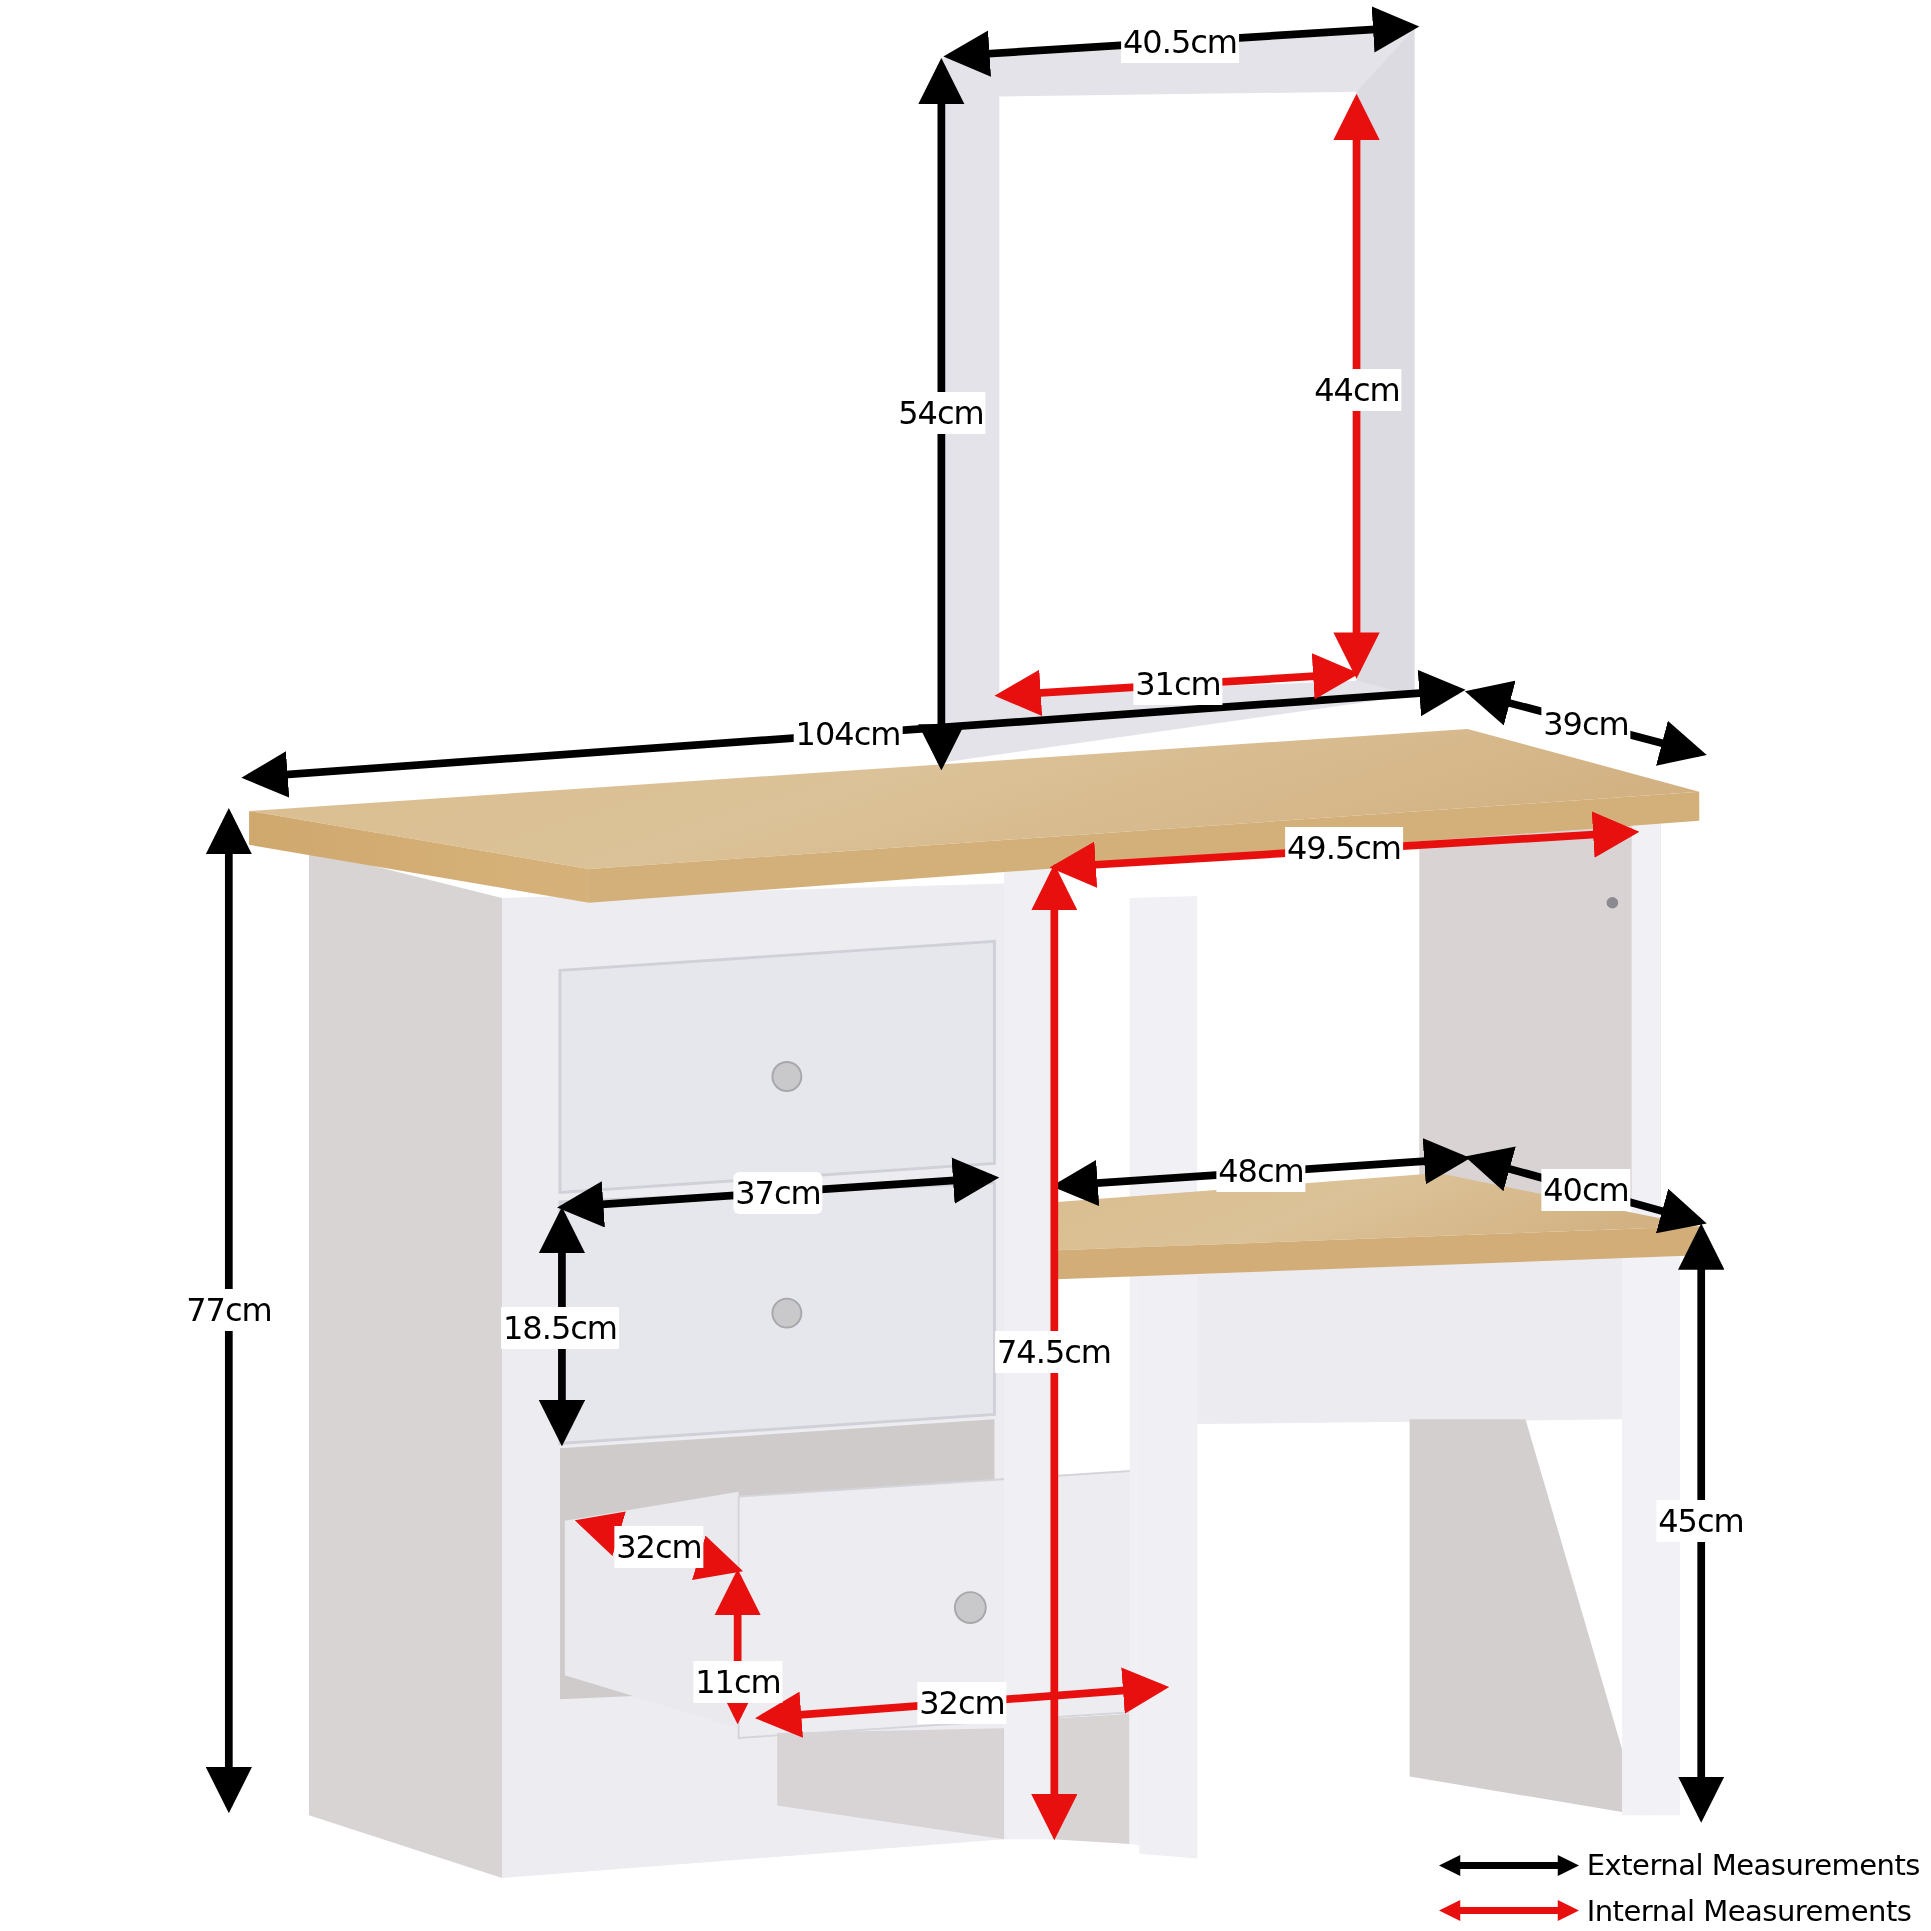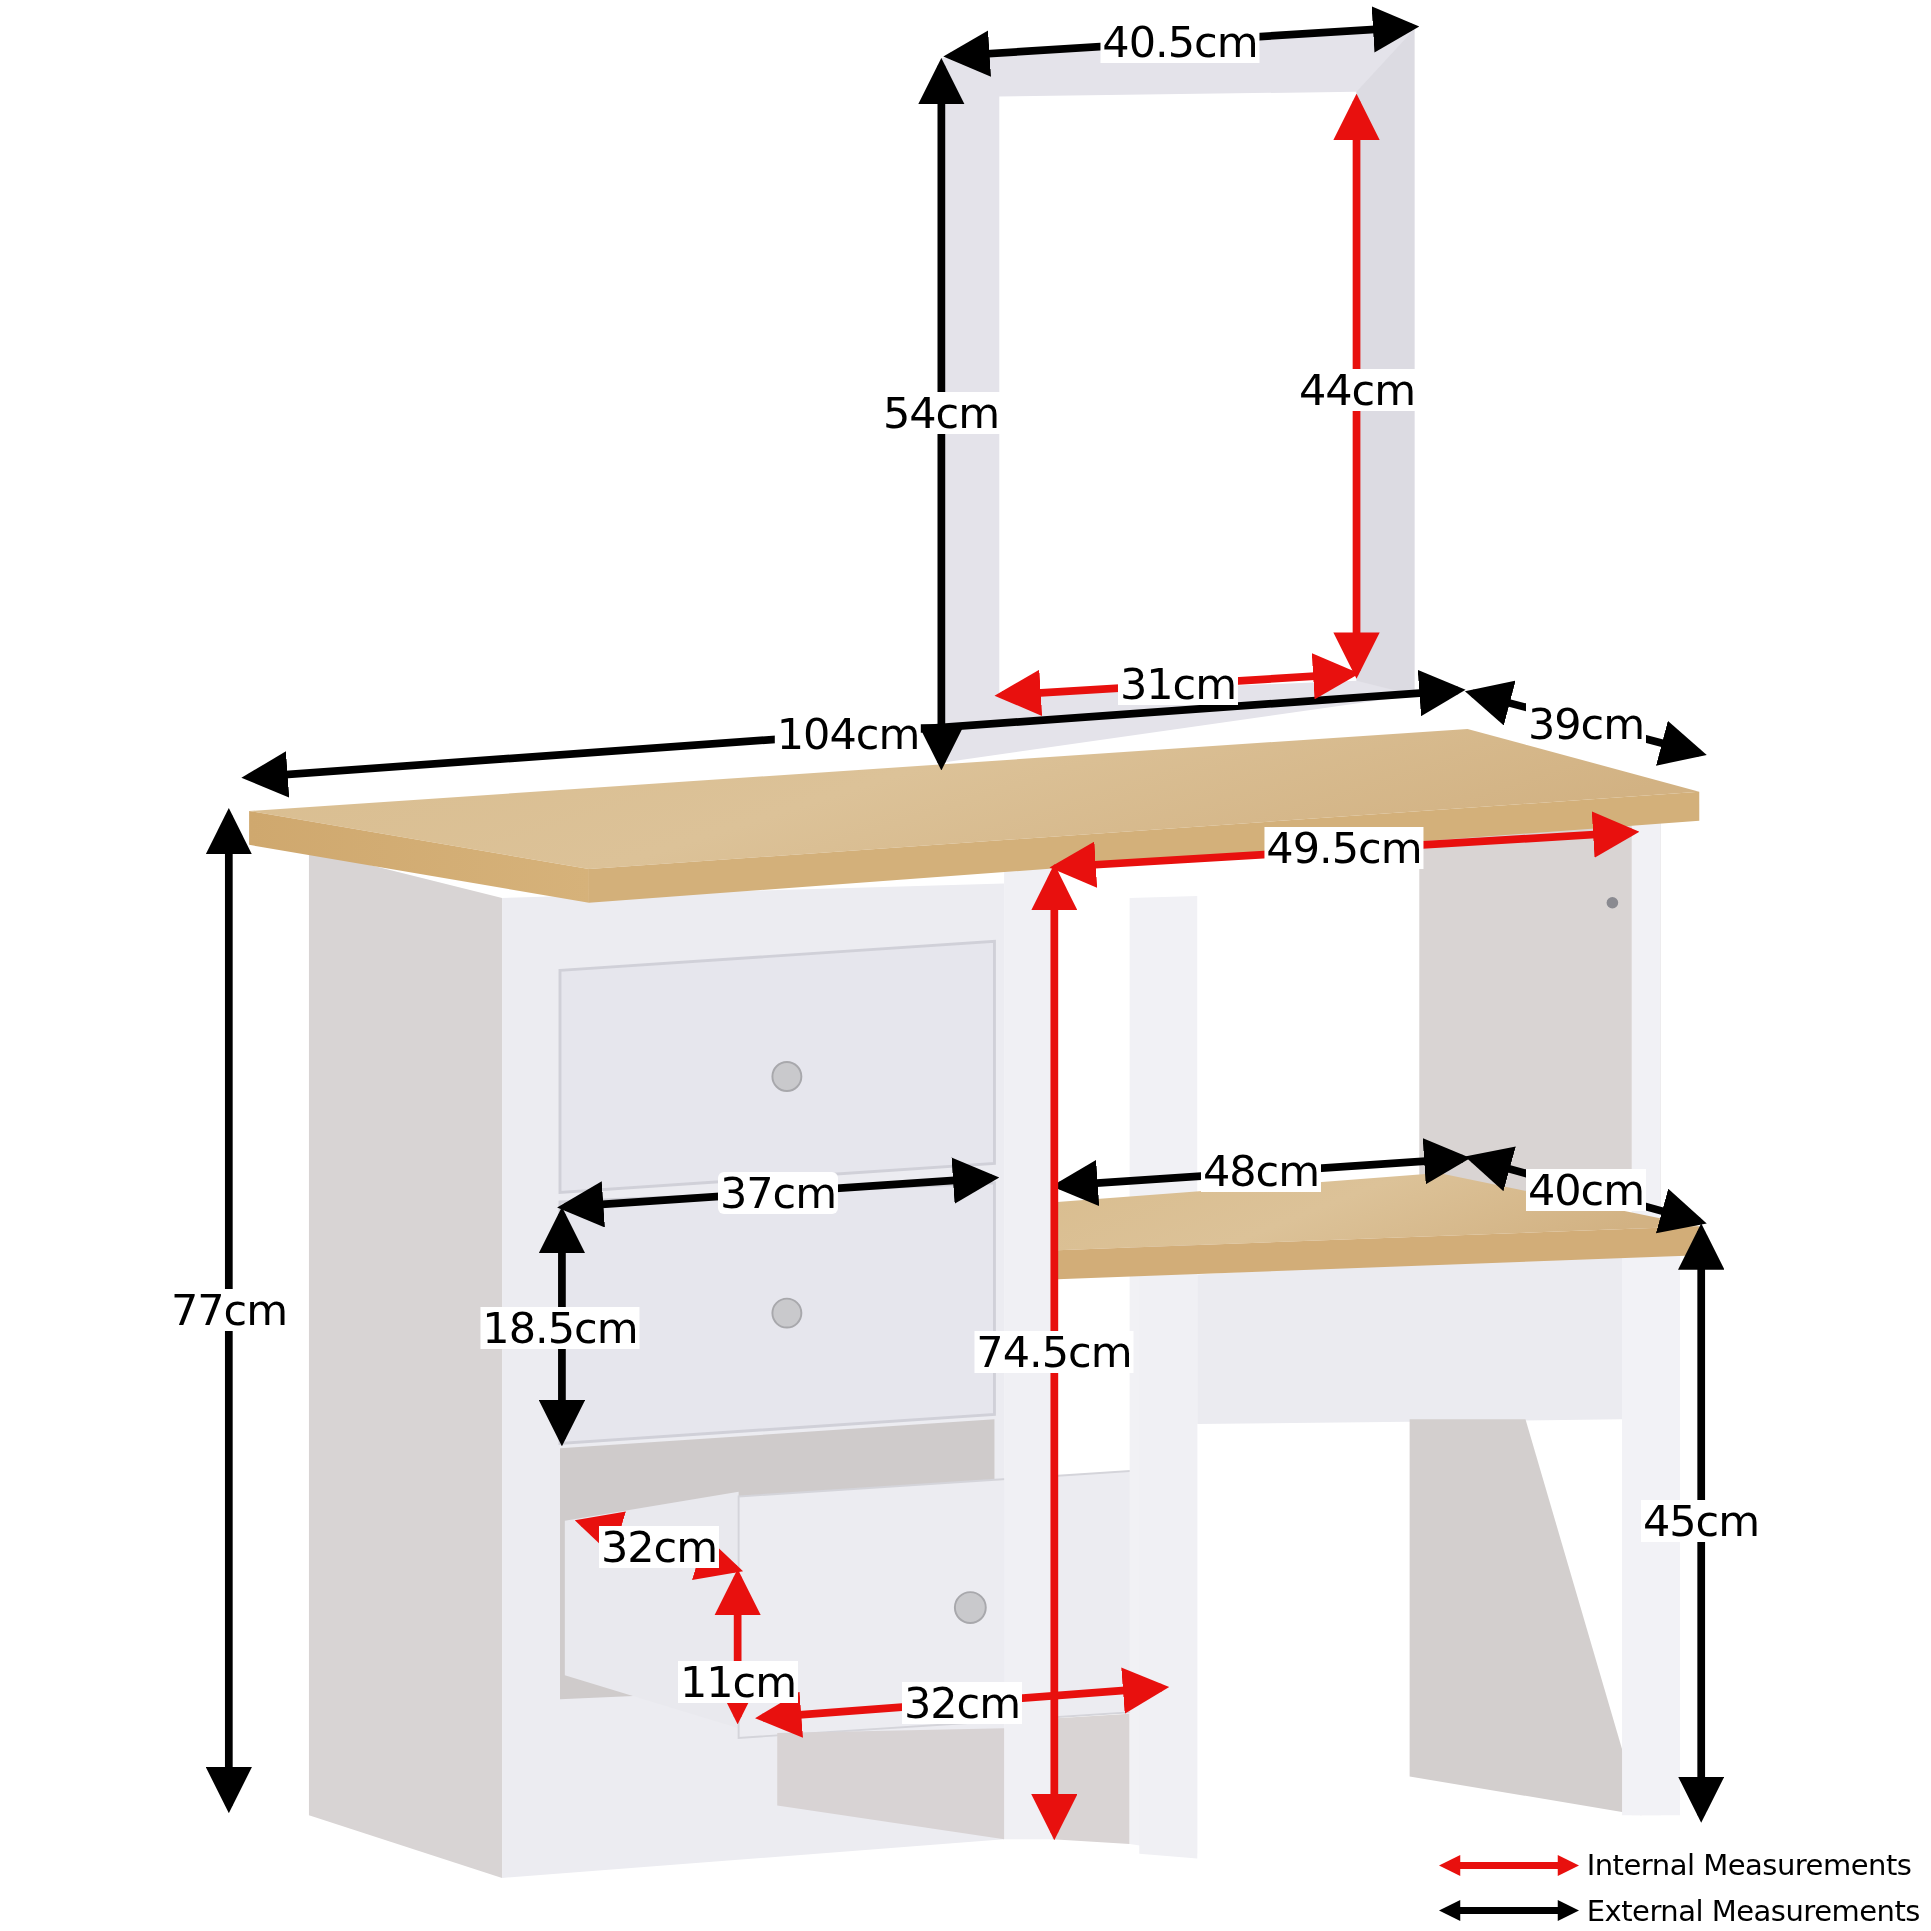--- a/index.html
+++ b/index.html
@@ -1,18 +1,18 @@
 <!DOCTYPE html>
 <html><head>
 <meta charset="utf-8">
 <style>
   html,body{margin:0;padding:0;background:#ffffff;}
   body{width:1931px;height:1931px;position:relative;overflow:hidden;font-family:"DejaVu Sans",sans-serif;}
   svg{position:absolute;left:0;top:0;}
-  .lbl{position:absolute;background:#fff;color:#000;font-family:"DejaVu Sans",sans-serif;font-size:43px;line-height:42px;padding:0 1.9px;white-space:nowrap;transform:translate(-50%,-50%);letter-spacing:-1px;}
+  .lbl{position:absolute;background:#fff;color:#000;font-family:"DejaVu Sans",sans-serif;font-size:32px;line-height:42px;padding:0 1.9px;white-space:nowrap;transform:translate(-50%,-50%);letter-spacing:-1px;}
   .legend{position:absolute;left:1439px;top:1844px;width:492px;}
   .legend-row{display:flex;align-items:center;height:42px;margin-bottom:3.9px;}
   .legend-row svg{position:static;}
   .legend-text{font-family:"DejaVu Sans",sans-serif;font-size:29px;color:#000;margin-left:7.7px;white-space:nowrap;letter-spacing:-0.5px;}
 </style>
 </head>
 <body>
 
 <svg width="1931" height="1931" viewBox="0 0 2000 2000" xmlns="http://www.w3.org/2000/svg">
   <defs>
@@ -120,28 +120,28 @@
 <div class="lbl" style="left:1261px;top:1171px;">48cm</div>
 <div class="lbl" style="left:1586px;top:1190px;">40cm</div>
 <div class="lbl" style="left:1701px;top:1521px;">45cm</div>
 <div class="lbl" style="left:659px;top:1547px;">32cm</div>
 <div class="lbl" style="left:738px;top:1646px;margin-top:36px;">11cm</div>
 <div class="lbl" style="left:962px;top:1703px;">32cm</div>
 
 <div class="legend">
   <div class="legend-row">
     <svg width="140" height="29" viewBox="0 0 145 30">
+      <line x1="14" y1="15" x2="131" y2="15" stroke="#000" stroke-width="7"></line>
+      <path d="M0,15 L22,4 L22,26 Z" fill="#000"></path>
+      <path d="M145,15 L123,4 L123,26 Z" fill="#000"></path>
+    </svg>
+    <span class="legend-text">External Measurements</span>
+  </div>
+  <div class="legend-row">
+    <svg width="140" height="29" viewBox="0 0 145 30">
       <line x1="14" y1="15" x2="131" y2="15" stroke="#e8100e" stroke-width="7"></line>
       <path d="M0,15 L22,4 L22,26 Z" fill="#e8100e"></path>
       <path d="M145,15 L123,4 L123,26 Z" fill="#e8100e"></path>
     </svg>
     <span class="legend-text">Internal Measurements</span>
   </div>
-  <div class="legend-row">
-    <svg width="140" height="29" viewBox="0 0 145 30">
-      <line x1="14" y1="15" x2="131" y2="15" stroke="#000" stroke-width="7"></line>
-      <path d="M0,15 L22,4 L22,26 Z" fill="#000"></path>
-      <path d="M145,15 L123,4 L123,26 Z" fill="#000"></path>
-    </svg>
-    <span class="legend-text">External Measurements</span>
-  </div>
 </div>
 
 
 </body></html>

